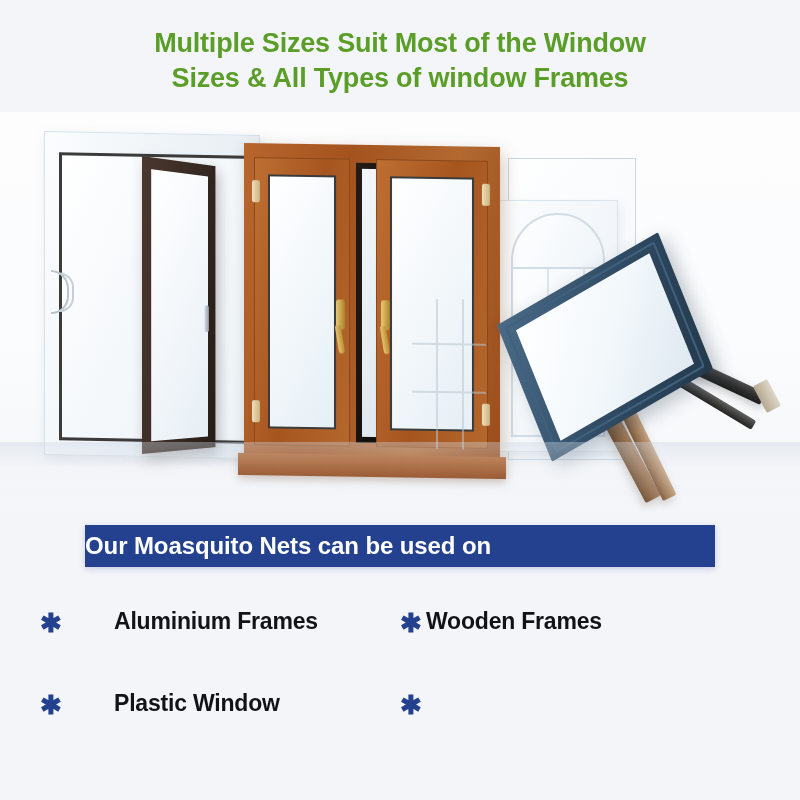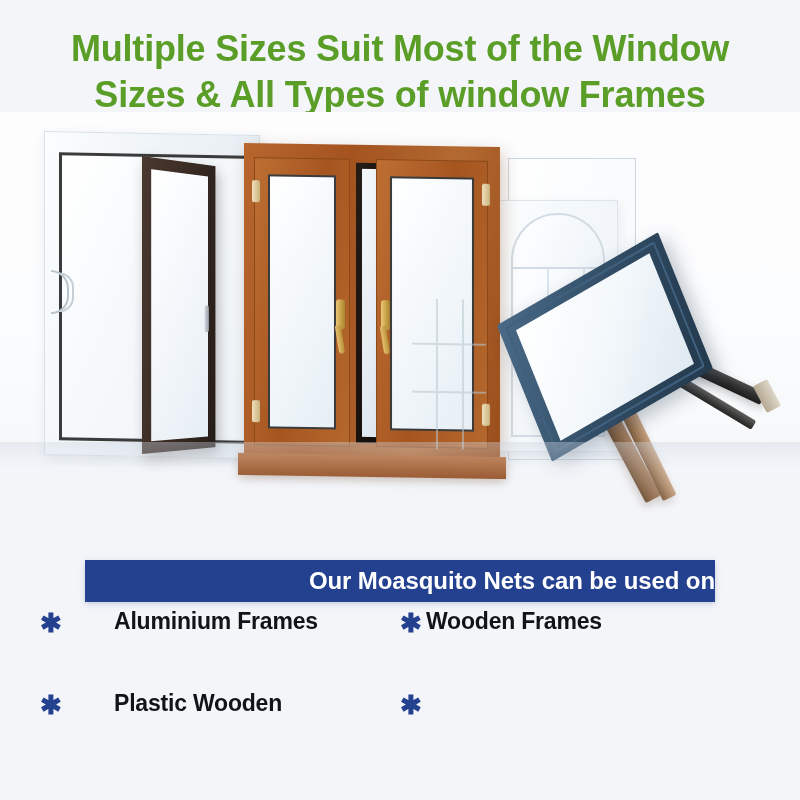--- a/index.html
+++ b/index.html
@@ -23,21 +23,21 @@
   }
 
   
   .headline {
     position: absolute;
     top: 26px;
     left: 60px;
     width: 680px;
     text-align: center;
     color: #5a9e28;
-    font-size: 36px;
+    font-size: 27px;
     font-weight: bold;
     line-height: 1.28;
     letter-spacing: -0.2px;
   }
   .headline-line { display: block; white-space: nowrap; }
 
   
   .photo {
     position: absolute;
     left: 0;
@@ -273,26 +273,26 @@
   .ghost-frame {
     position: absolute; left: 508px; top: 46px;
     width: 126px; height: 300px;
     border: 1px solid #cbd6e0;
     background: linear-gradient(110deg, rgba(255,255,255,.65), rgba(238,244,249,.5));
   }
 
   
   .banner {
     position: absolute;
-    left: 85px; top: 560px;
+    left: 85px; top: 525px;
     width: 630px; height: 42px;
     background: #23418f;
     display: flex;
     align-items: center;
-    justify-content: flex-end;
+    justify-content: flex-start;
     box-shadow: 0 2px 6px rgba(35,65,143,.22);
   }
   .banner-text {
     color: #ffffff;
     font-size: 24px;
     font-weight: bold;
     letter-spacing: -0.1px;
     white-space: nowrap;
   }
 
@@ -427,21 +427,21 @@
       <span class="bullet-label">Aluminium Frames</span>
     </div>
 
     <div class="bullet-item col-right">
       <span class="bullet-star">✱</span>
       <span class="bullet-label">Wooden Frames</span>
     </div>
 
     <div class="bullet-item col-left">
       <span class="bullet-star">✱</span>
-      <span class="bullet-label">Plastic Wooden</span>
+      <span class="bullet-label">Plastic Window</span>
     </div>
 
     <div class="bullet-item col-right">
       <span class="bullet-star">✱</span>
     </div>
 
   </div>
 
 </div>
 

